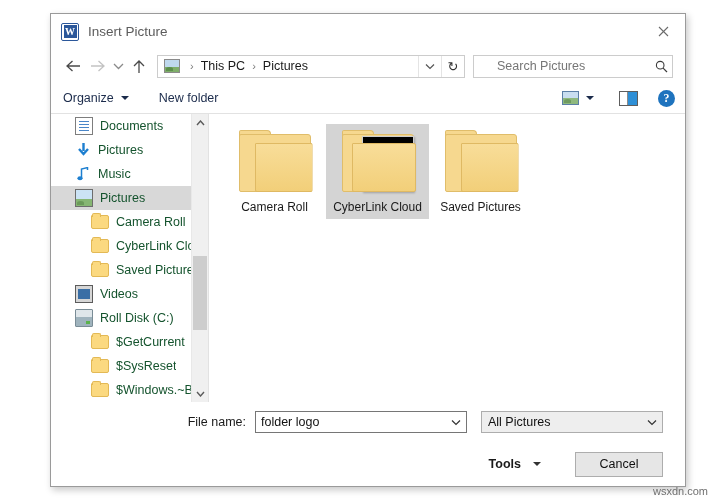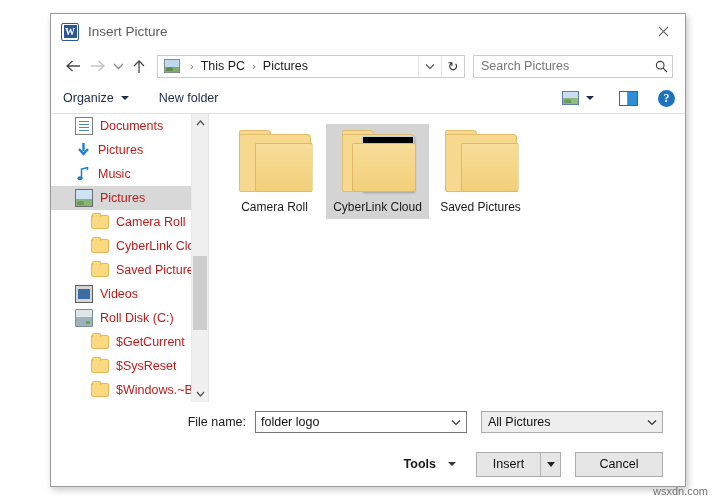--- a/index.html
+++ b/index.html
@@ -92,21 +92,21 @@
     width: 22px; height: 21px; display:flex;align-items:center;justify-content:center;
     color:#444; border-left:1px solid #e4e4e4; margin-left:auto; flex:0 0 auto;
   }
   .refresh-btn {
     width: 22px; height: 21px; display:flex;align-items:center;justify-content:center;
     color:#333; border-left:1px solid #e4e4e4; flex:0 0 auto;
   }
   .searchbox {
     width: 200px; height: 23px; margin-left: 8px; flex: 0 0 200px;
     border: 1px solid #cccccc; background: #fff;
-    display:flex; align-items:center; box-sizing:border-box;
+    display:flex; align-items:center; box-sizing:border-box;padding-left:16px;
   }
   .search-ph { font-size: 12.5px; color: #767676; padding-left: 7px; flex:1 1 auto; }
   .search-ico { width: 22px; display:flex; align-items:center; justify-content:center; color:#3b3b3b; }
 
   
   .toolbar {
     height: 31px; flex: 0 0 31px;
     display:flex; align-items:center;
     padding: 0 10px 0 12px; box-sizing:border-box;
     border-bottom: 1px solid #e2e2e2;
@@ -145,21 +145,21 @@
   .body { flex: 1 1 auto; display:flex; min-height:0; }
   .sidebar {
     width: 157px; flex: 0 0 157px;
     position: relative; overflow: hidden;
     background: #ffffff;
     border-right: 1px solid #e2e2e2;
   }
   .sb-scroll { position:absolute; inset:0; }
   .sb-item {
     height: 24px; display:flex; align-items:center;
-    font-size: 12.5px; color:#b91c1c; padding-left: 24px;
+    font-size: 12.5px; color:#14532d; padding-left: 24px;
     box-sizing: border-box; white-space: nowrap;
   }
   .sb-item.sel-gray { background:#d8d8d8; }
   .sb-item.child { padding-left: 40px; }
   .sb-ico { width:16px;height:16px; margin-right:7px; flex:0 0 16px; position:relative;}
   .sb-label { overflow:hidden; }
 
   
   .ico-doc{
     border:1px solid #7d7d7d;background:#fff;
@@ -554,26 +554,20 @@
               </svg>
           </div>
         </div>
       </div>
 
       <div class="buttons-row">
         <div class="tools-btn">
           <span>Tools</span>
           <i class="caret-sm"></i>
         </div>
-        <div class="split-btn">
-          <div class="split-main">Insert</div>
-          <div class="split-arrow">
-            <i class="caret-fill"></i>
-          </div>
-        </div>
         <div class="cancel-btn">Cancel</div>
       </div>
     </div>
 
   </div>
 
   <div class="watermark">wsxdn.com</div>
 </div>
 
 </body></html>

